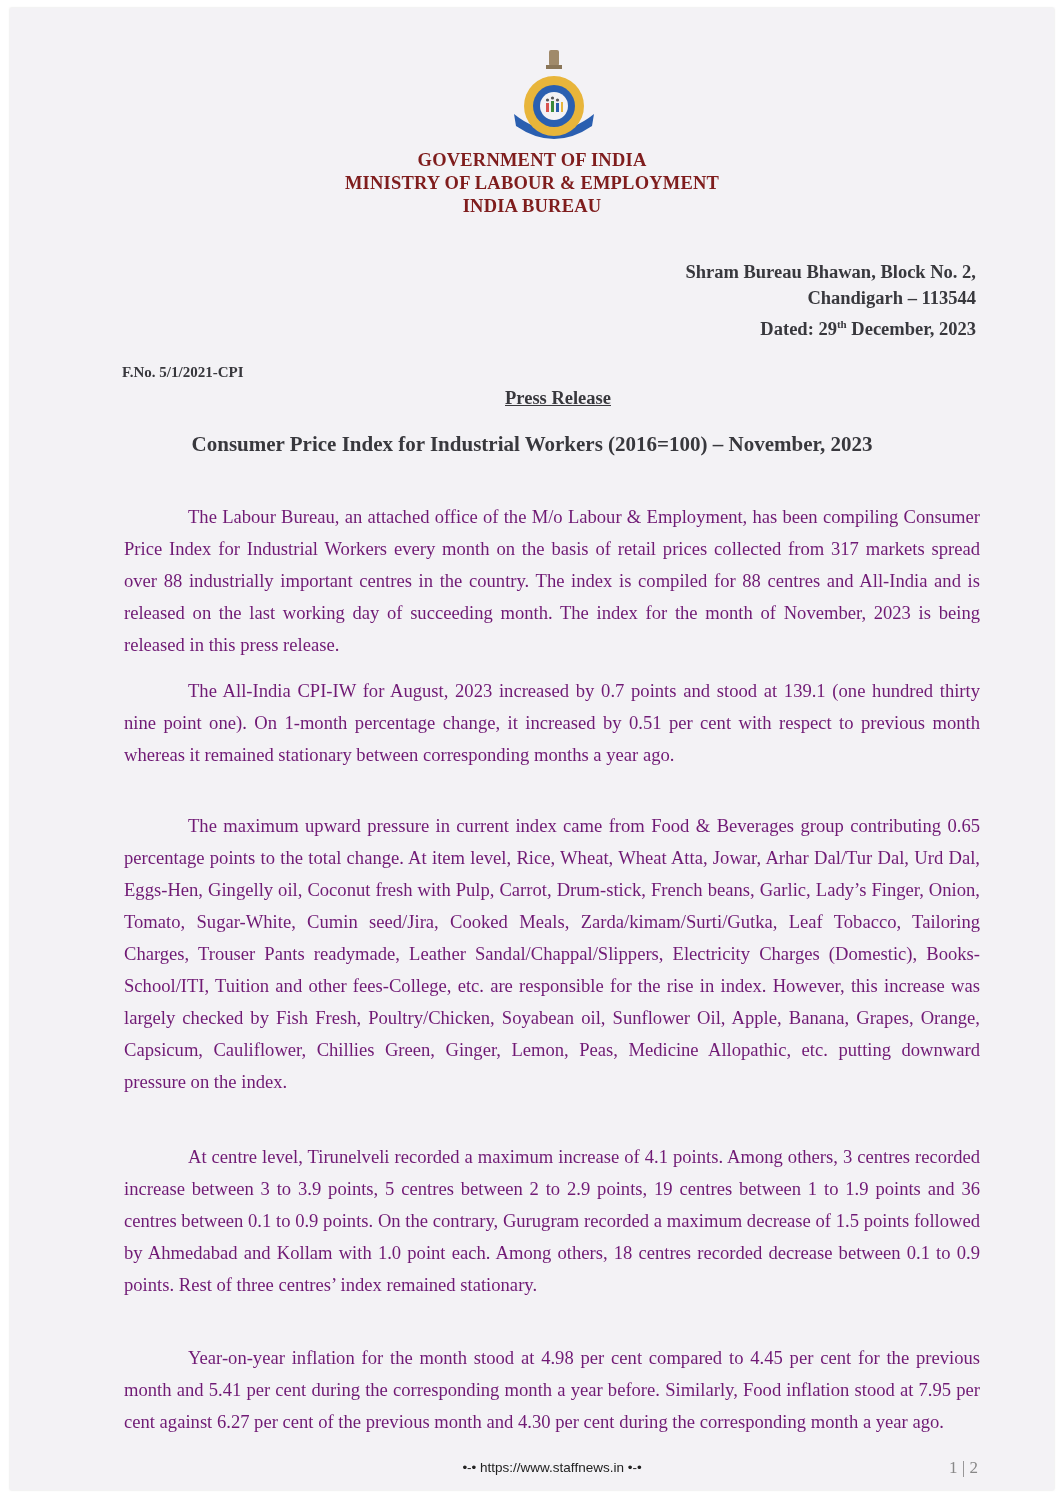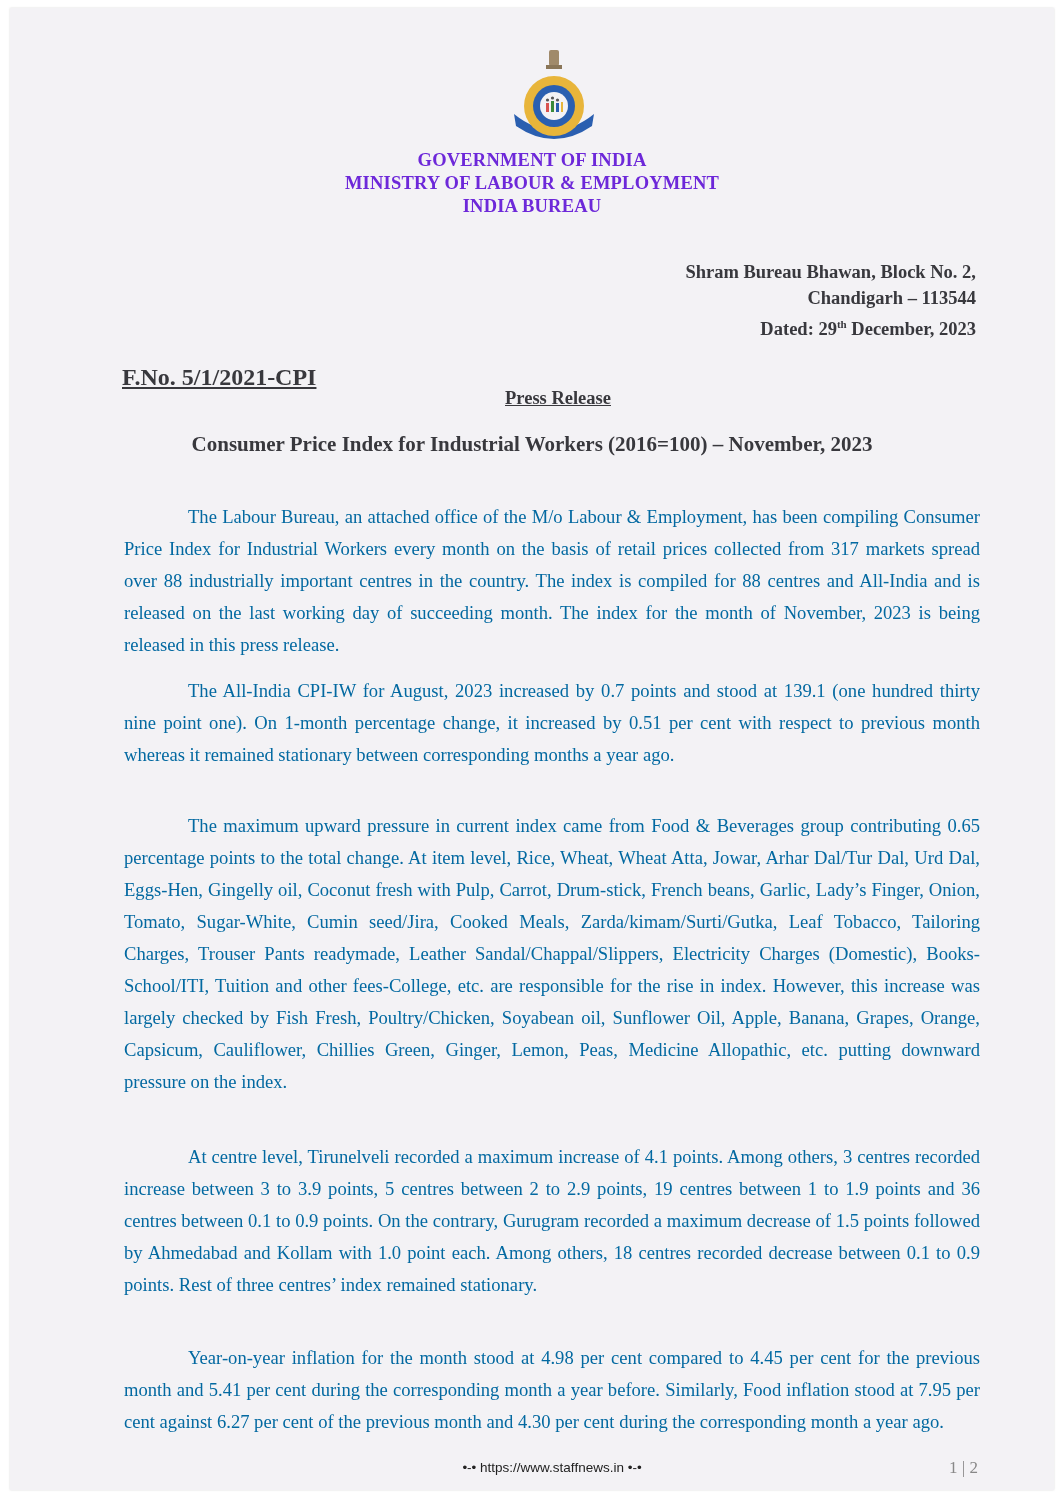--- a/index.html
+++ b/index.html
@@ -15,46 +15,46 @@
     position: absolute; left: 10px; top: 8px;
     width: 1044px; height: 1482px;
     background: #f3f2f5;
     box-shadow: 0 0 2px rgba(0,0,0,0.15);
   }
   .emblem {
     position: absolute; left: 498px; top: 40px; width: 92px; height: 100px;
   }
   .hdr {
     position: absolute; left: 0; width: 1044px; text-align: center;
-    font-weight: bold; font-size: 18.5px; color: #6d28d9; letter-spacing: 0.2px;
+    font-weight: bold; font-size: 18.5px; color: #7f1d1d; letter-spacing: 0.2px;
   }
   .hdr.l1 { top: 142px; }
   .hdr.l2 { top: 165px; }
   .hdr.l3 { top: 188px; }
   .addr {
     position: absolute; right: 78px; top: 234px;
     text-align: right; font-weight: bold; font-size: 18.5px; line-height: 26px; color: #38383d; margin-top: 17px;
   }
   .addr sup { font-size: 11px; }
   .fno {
     position: absolute; left: 112px; top: 356px;
-    font-size: 24px; font-weight: bold; color: #38383d; text-decoration: underline;
+    font-size: 15px; font-weight: bold; color: #38383d;
   }
   .pr {
     position: absolute; left: 0; width: 1096px; top: 380px; text-align: center;
     font-size: 18.5px; font-weight: bold; text-decoration: underline; color: #38383d;
   }
   .title {
     position: absolute; left: 0; width: 1044px; top: 424px; text-align: center;
     font-size: 21px; font-weight: bold; color: #38383d;
   }
   .para {
     position: absolute; left: 114px; width: 856px;
     font-size: 18.6px; line-height: 32px; text-align: justify;
-    text-indent: 64px; color: #0369a1;
+    text-indent: 64px; color: #701a75;
   }
   .p1 { top: 474px; }
   .p2 { top: 648px; }
   .p3 { top: 783px; }
   .p4 { top: 1114px; }
   .p5 { top: 1315px; }
   .footer {
     position: absolute; left: 0; width: 1084px; top: 1452px; text-align: center;
     font-family: "Liberation Sans", "DejaVu Sans", sans-serif; font-size: 13.5px; color: #222;
   }

